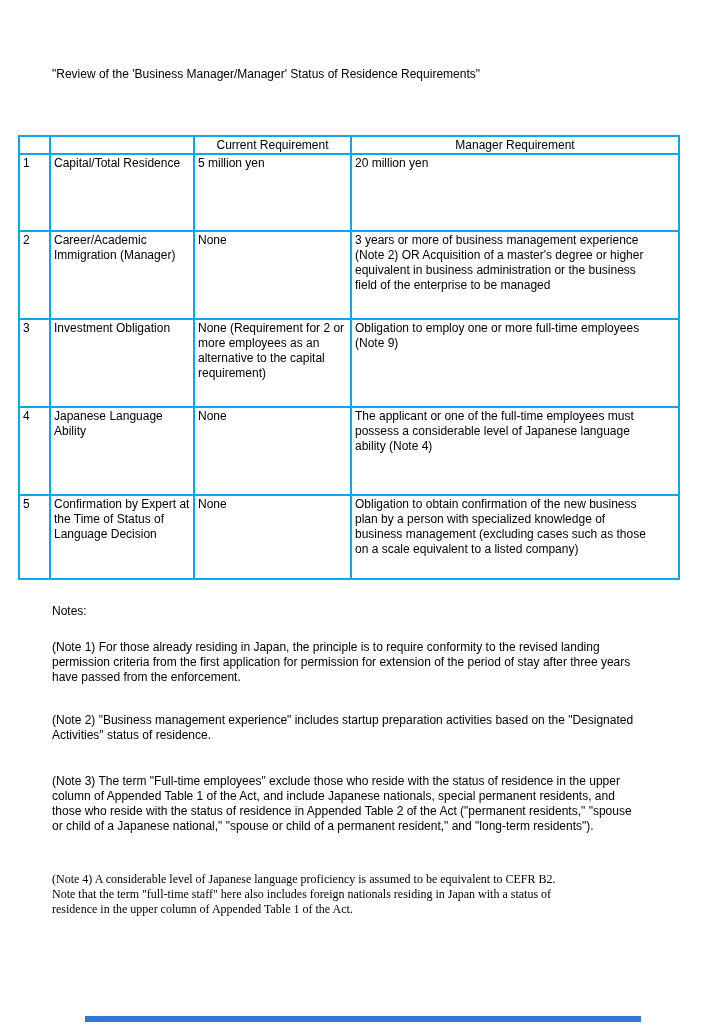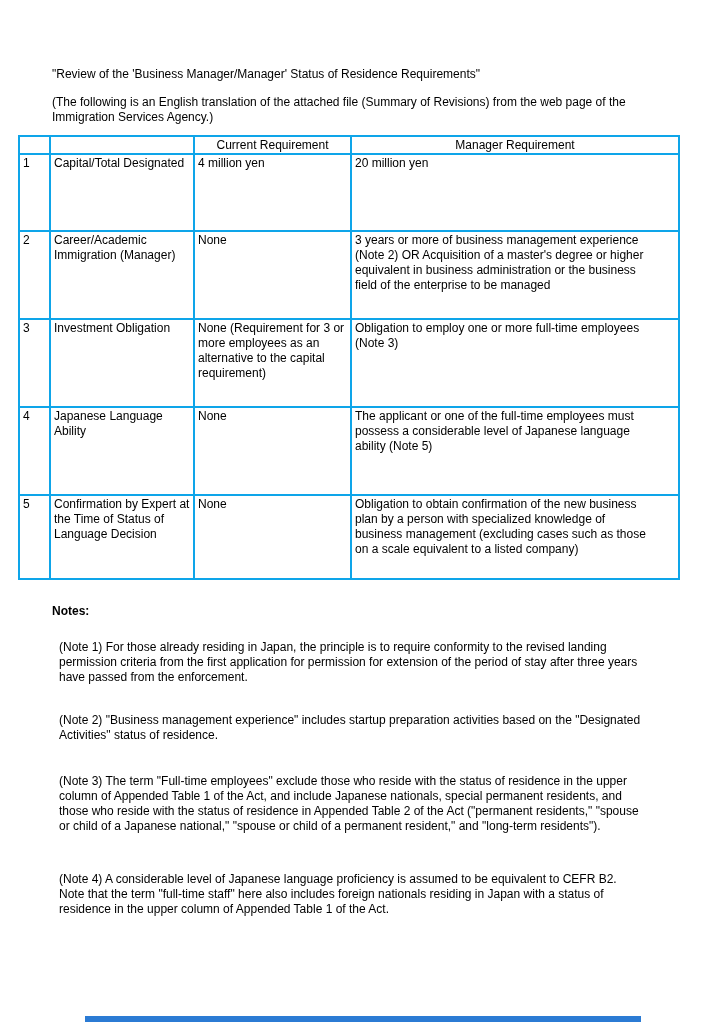--- a/index.html
+++ b/index.html
@@ -45,92 +45,90 @@
     height: 16px;
   }
   table.req td {
     vertical-align: top;
     text-align: left;
     padding: 1px 3px;
     overflow: hidden;
   }
   .notes-heading {
     position: absolute; left: 52px; top: 604px;
-    font-weight: bold;
+    font-weight: normal;
   }
-  .note { position: absolute; left: 52px; width: 624px; margin-left: 7px; }
+  .note { position: absolute; left: 52px; width: 624px; }
   .note-1 { top: 640px; }
   .note-2 { top: 713px; }
   .note-3 { top: 774px; }
-  .note-4 { top: 872px; }
+  .note-4 { top: 872px; font-family: Liberation Serif, serif; }
   .footer-bar {
     position: absolute; left: 85px; top: 1016px;
     width: 556px; height: 6px;
   }
 </style>
 </head>
 <body>
 
 <div class="page">
 
   <div class="doc-title">"Review of the 'Business Manager/Manager' Status of Residence Requirements"</div>
 
-  <div class="doc-intro pre">(The following is an English translation of the attached file (Summary of Revisions) from the web page of the
-Immigration Services Agency.)</div>
 
   <table class="req">
     <colgroup>
       <col style="width:31px">
       <col style="width:144px">
       <col style="width:157px">
       <col style="width:328px">
     </colgroup>
     <thead>
       <tr>
         <th></th>
         <th></th>
         <th>Current Requirement</th>
         <th>Manager Requirement</th>
       </tr>
     </thead>
     <tbody>
       <tr style="height:77px">
         <td>1</td>
-        <td class="pre">Capital/Total Designated</td>
-        <td class="pre">4 million yen</td>
+        <td class="pre">Capital/Total Residence</td>
+        <td class="pre">5 million yen</td>
         <td class="pre">20 million yen</td>
       </tr>
       <tr style="height:88px">
         <td>2</td>
         <td class="pre">Career/Academic
 Immigration (Manager)</td>
         <td class="pre">None</td>
         <td class="pre">3 years or more of business management experience
 (Note 2) OR Acquisition of a master's degree or higher
 equivalent in business administration or the business
 field of the enterprise to be managed</td>
       </tr>
       <tr style="height:88px">
         <td>3</td>
         <td class="pre">Investment Obligation</td>
-        <td class="pre">None (Requirement for 3 or
+        <td class="pre">None (Requirement for 2 or
 more employees as an
 alternative to the capital
 requirement)</td>
         <td class="pre">Obligation to employ one or more full-time employees
-(Note 3)</td>
+(Note 9)</td>
       </tr>
       <tr style="height:88px">
         <td>4</td>
         <td class="pre">Japanese Language
 Ability</td>
         <td class="pre">None</td>
         <td class="pre">The applicant or one of the full-time employees must
 possess a considerable level of Japanese language
-ability (Note 5)</td>
+ability (Note 4)</td>
       </tr>
       <tr style="height:84px">
         <td>5</td>
         <td class="pre">Confirmation by Expert at
 the Time of Status of
 Language Decision</td>
         <td class="pre">None</td>
         <td class="pre">Obligation to obtain confirmation of the new business
 plan by a person with specialized knowledge of
 business management (excluding cases such as those

